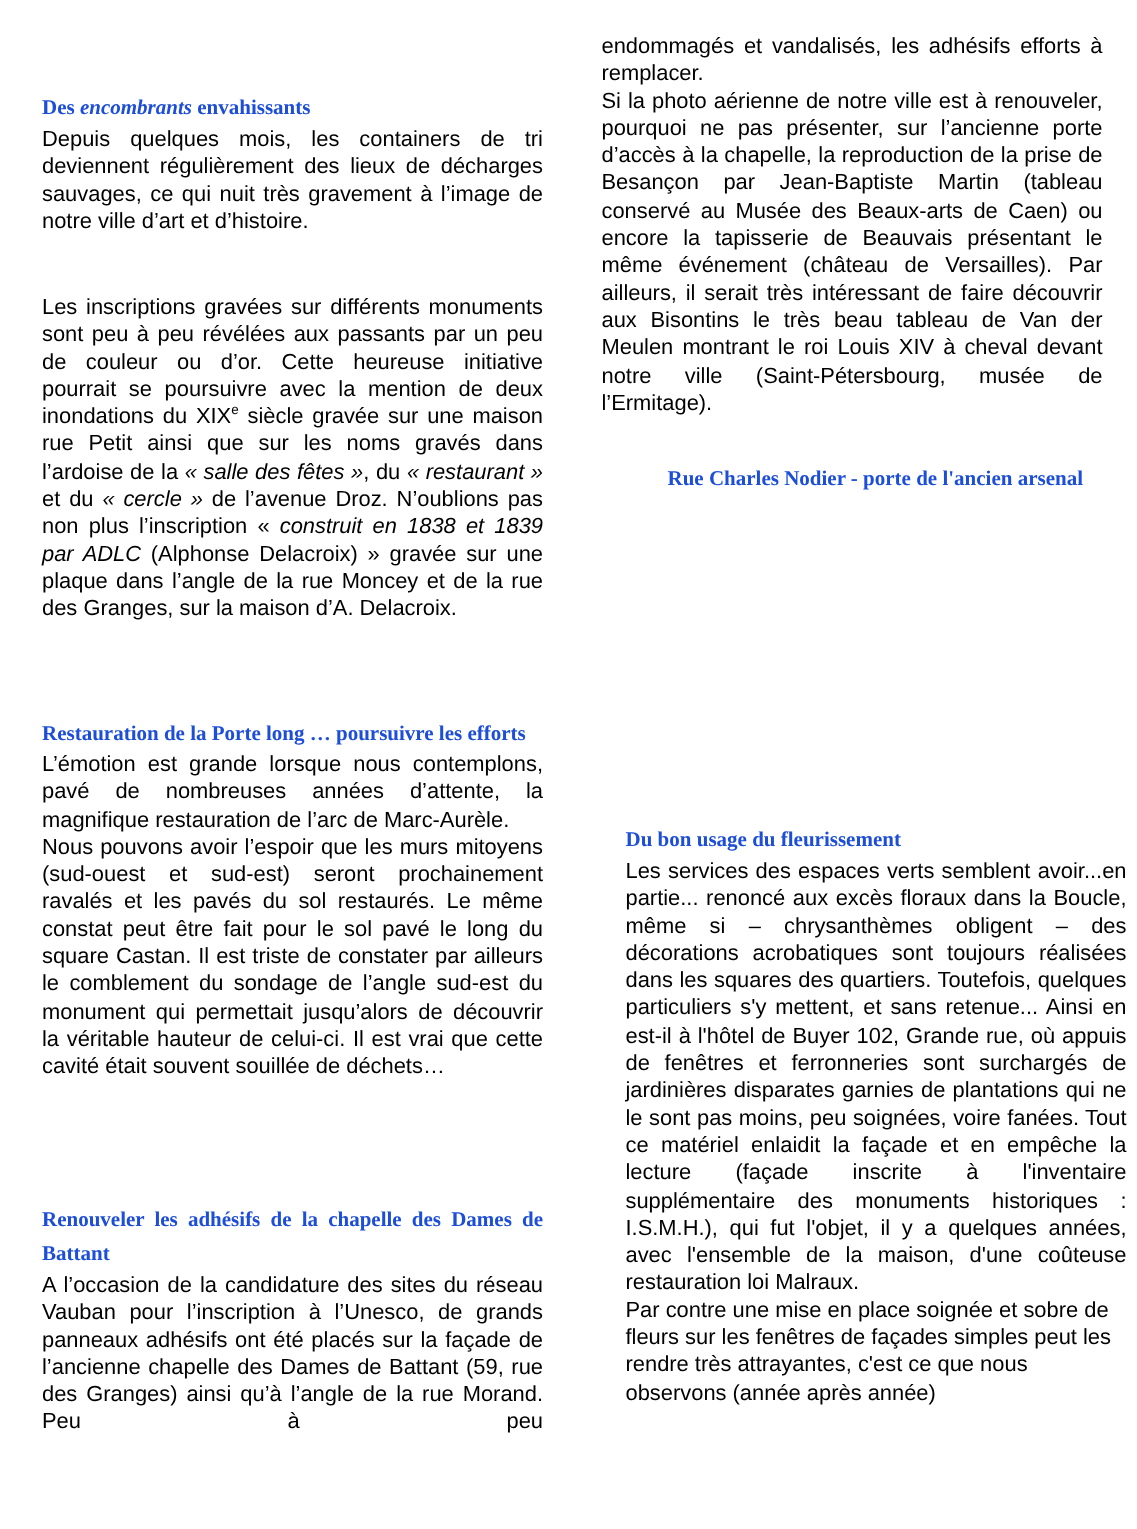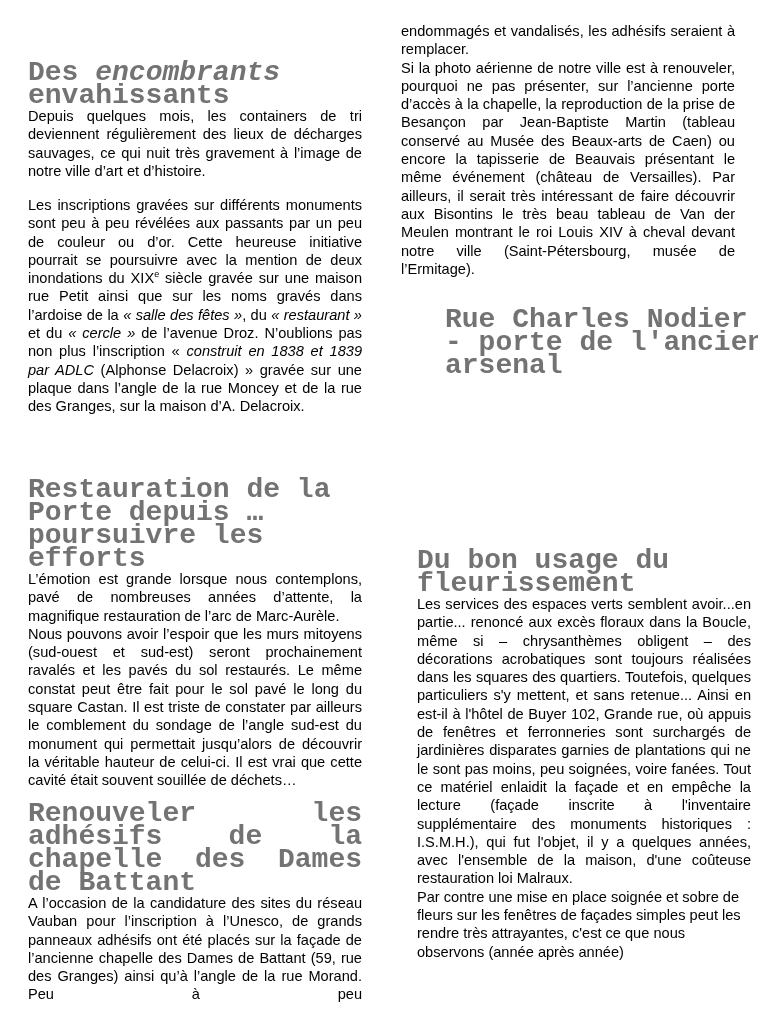--- a/index.html
+++ b/index.html
@@ -18,27 +18,27 @@
     .column {
       position: absolute;
       top: 0;
       width: 334px;
     }
     #col-left { left: 28px; }
     #col-right { left: 401px; }
 
     .section { margin: 0; }
     h2 {
-      font-family: Liberation Mono, monospace;
+      font-family: Liberation Serif, serif;
       font-weight: bold;
-      font-size: 28px;
+      font-size: 14px;
       line-height: 23px;
       margin: 0;
       padding: 0;
-      color: #737373;
+      color: #1d4ed8;
     }
     h2.justify { text-align: justify; text-align-last: left; }
     p {
       margin: 0;
       padding: 0;
       font-size: 14.6px;
       line-height: 18.3px;
     }
     p.justify { text-align: justify; }
     p.left { text-align: left; }
@@ -64,36 +64,36 @@
   <div id="sec-encombrants" class="section">
     <h2><span>Des </span><em>encombrants</em><span> envahissants</span></h2>
     <p class="justify">Depuis quelques mois, les containers de tri deviennent régulièrement des lieux de décharges sauvages, ce qui nuit très gravement à l’image de notre  ville d’art et d’histoire.</p>
   </div>
 
   <div id="sec-inscriptions" class="section">
     <p class="justify"><span>Les inscriptions gravées sur différents monuments sont peu à peu révélées aux passants par un peu de couleur ou d’or. Cette heureuse initiative pourrait se poursuivre avec la mention de deux inondations du XIX</span><sup>e</sup><span> siècle gravée sur une maison rue Petit ainsi que sur les noms gravés dans l’ardoise de la </span><em>« salle des fêtes »</em><span>, du </span><em>« restaurant »</em><span> et du </span><em>« cercle »</em><span> de l’avenue Droz. N’oublions pas non plus l’inscription « </span><em>construit en 1838 et 1839 par ADLC</em><span> (Alphonse Delacroix) » gravée sur une plaque dans l’angle de la rue Moncey et de la rue des Granges, sur la maison d’A. Delacroix.</span></p>
   </div>
 
   <div id="sec-porte-noire" class="section">
-    <h2>Restauration de la Porte depuis … poursuivre les efforts</h2>
+    <h2>Restauration de la Porte long … poursuivre les efforts</h2>
     <p class="justify">L’émotion est grande lorsque nous contemplons, pavé de nombreuses années d’attente, la magnifique restauration de l’arc de Marc-Aurèle.</p>
     <p class="justify">Nous pouvons avoir l’espoir que les murs mitoyens (sud-ouest et sud-est) seront prochainement ravalés et les pavés du sol restaurés. Le même constat peut être fait pour le sol pavé le long du square Castan. Il est triste de constater par ailleurs le comblement du sondage de l’angle sud-est du monument qui permettait jusqu’alors de découvrir la véritable hauteur de celui-ci. Il est vrai que cette cavité était souvent souillée de déchets…</p>
   </div>
 
   <div id="sec-adhesifs" class="section">
     <h2 class="justify">Renouveler les adhésifs de la chapelle des Dames de Battant</h2>
     <p class="justify" style="text-align-last: justify;">A l’occasion de la candidature des sites du réseau Vauban pour l’inscription à l’Unesco, de grands panneaux adhésifs ont été placés sur la façade de l’ancienne chapelle des Dames de Battant (59, rue des Granges) ainsi qu’à l’angle de la rue Morand. Peu à peu</p>
   </div>
 
 </div>
 
 <div id="col-right" class="column">
 
   <div id="sec-adhesifs-cont" class="section">
-    <p class="justify">endommagés et vandalisés, les adhésifs seraient à remplacer.</p>
+    <p class="justify">endommagés et vandalisés, les adhésifs efforts à remplacer.</p>
     <p class="justify">Si la photo aérienne de notre ville est à renouveler, pourquoi ne pas présenter, sur l’ancienne porte d’accès à la chapelle, la reproduction de la prise de Besançon par Jean-Baptiste Martin (tableau conservé au Musée des Beaux-arts de Caen) ou encore la tapisserie de Beauvais présentant le même événement (château de Versailles). Par ailleurs, il serait très intéressant de faire découvrir aux Bisontins le très beau tableau de Van der Meulen montrant le roi Louis XIV à cheval devant notre ville (Saint-Pétersbourg, musée de l’Ermitage).</p>
   </div>
 
   <div id="sec-nodier" class="section">
     <h2>Rue Charles Nodier - porte de l'ancien arsenal</h2>
   </div>
 
   <div id="sec-fleurissement" class="section">
     <h2>Du bon usage du fleurissement</h2>
     <p class="justify">Les services des espaces verts semblent avoir...en partie... renoncé aux excès floraux dans la Boucle, même si – chrysanthèmes obligent – des décorations acrobatiques sont toujours réalisées dans les squares des quartiers. Toutefois, quelques particuliers s'y mettent, et sans retenue... Ainsi en est-il à l'hôtel de Buyer 102, Grande rue, où appuis de fenêtres et ferronneries sont surchargés de jardinières disparates garnies de plantations qui ne le sont pas moins, peu soignées, voire fanées. Tout ce matériel enlaidit la façade et en empêche la lecture (façade inscrite à l'inventaire supplémentaire des monuments historiques : I.S.M.H.), qui fut l'objet, il y a quelques années, avec l'ensemble de la maison, d'une coûteuse restauration loi Malraux.</p>

